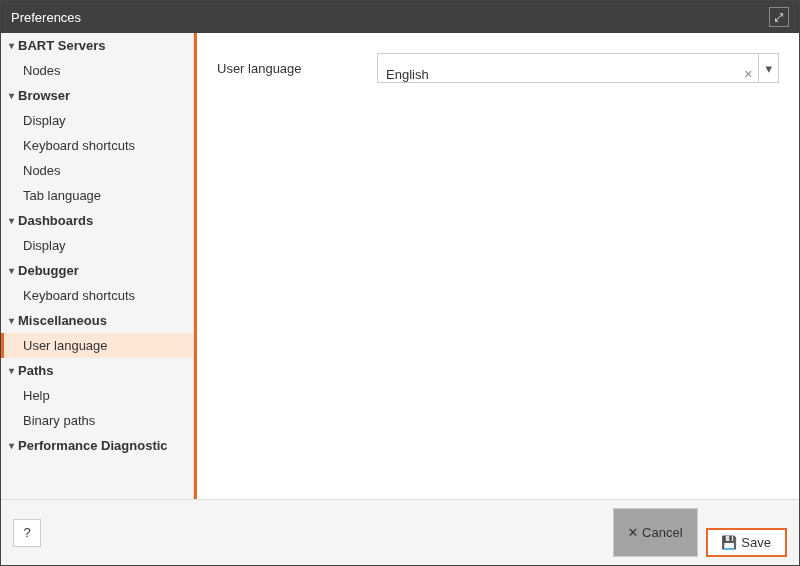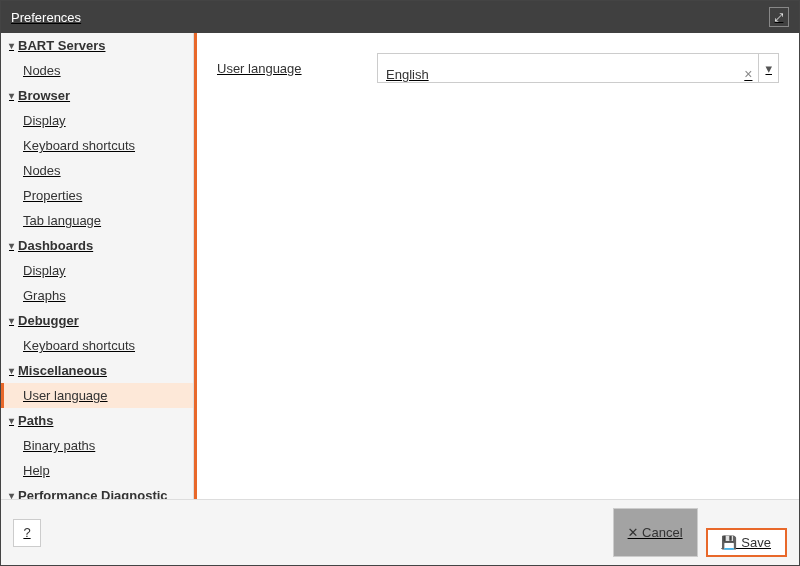--- a/index.html
+++ b/index.html
@@ -6,21 +6,20 @@
     body { font-family: -apple-system, BlinkMacSystemFont, 'Segoe UI', sans-serif; font-size: 13px; background: #555; display: flex; align-items: center; justify-content: center; min-height: 100vh; }
 
     .dialog {
       width: 800px;
       height: 566px;
       background: #fff;
       border: 1px solid #444;
       display: flex;
       flex-direction: column;
       box-shadow: 0 4px 20px rgba(0,0,0,0.5);
-      text-decoration: underline;
     }
 
     .titlebar {
       background: #404040;
       color: #fff;
       padding: 6px 10px;
       display: flex;
       align-items: center;
       justify-content: space-between;
       flex-shrink: 0;
@@ -213,40 +212,38 @@
     <div class="sidebar">
     <div class="sidebar-group">
           <div class="sidebar-group-header"><span class="chevron">▾</span> BART Servers</div>
           <div class="sidebar-item">Nodes</div>
         </div>
         <div class="sidebar-group">
           <div class="sidebar-group-header"><span class="chevron">▾</span> Browser</div>
           <div class="sidebar-item">Display</div>
           <div class="sidebar-item">Keyboard shortcuts</div>
           <div class="sidebar-item">Nodes</div>
-          <div class="sidebar-item">Properties</div>
           <div class="sidebar-item">Tab language</div>
         </div>
         <div class="sidebar-group">
           <div class="sidebar-group-header"><span class="chevron">▾</span> Dashboards</div>
           <div class="sidebar-item">Display</div>
-          <div class="sidebar-item">Graphs</div>
         </div>
         <div class="sidebar-group">
           <div class="sidebar-group-header"><span class="chevron">▾</span> Debugger</div>
           <div class="sidebar-item">Keyboard shortcuts</div>
         </div>
         <div class="sidebar-group">
           <div class="sidebar-group-header"><span class="chevron">▾</span> Miscellaneous</div>
           <div class="sidebar-item active">User language</div>
         </div>
         <div class="sidebar-group">
           <div class="sidebar-group-header"><span class="chevron">▾</span> Paths</div>
+          <div class="sidebar-item">Help</div>
           <div class="sidebar-item">Binary paths</div>
-          <div class="sidebar-item">Help</div>
         </div>
         <div class="sidebar-group">
           <div class="sidebar-group-header"><span class="chevron">▾</span> Performance Diagnostic</div>
         </div>
       </div>
 
     <div class="main-panel">
       <div class="form-row">
         <div class="form-label">User language</div>
         <div class="select-wrapper">

